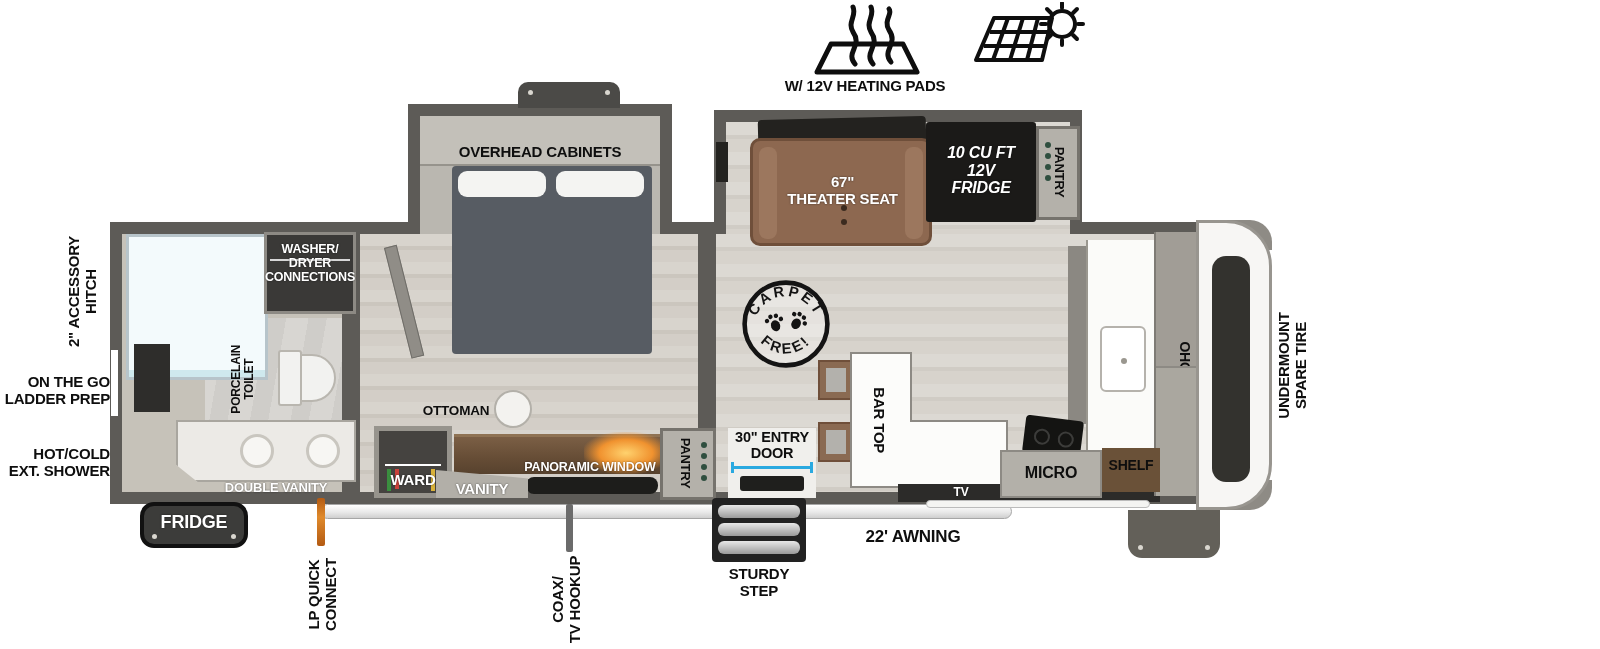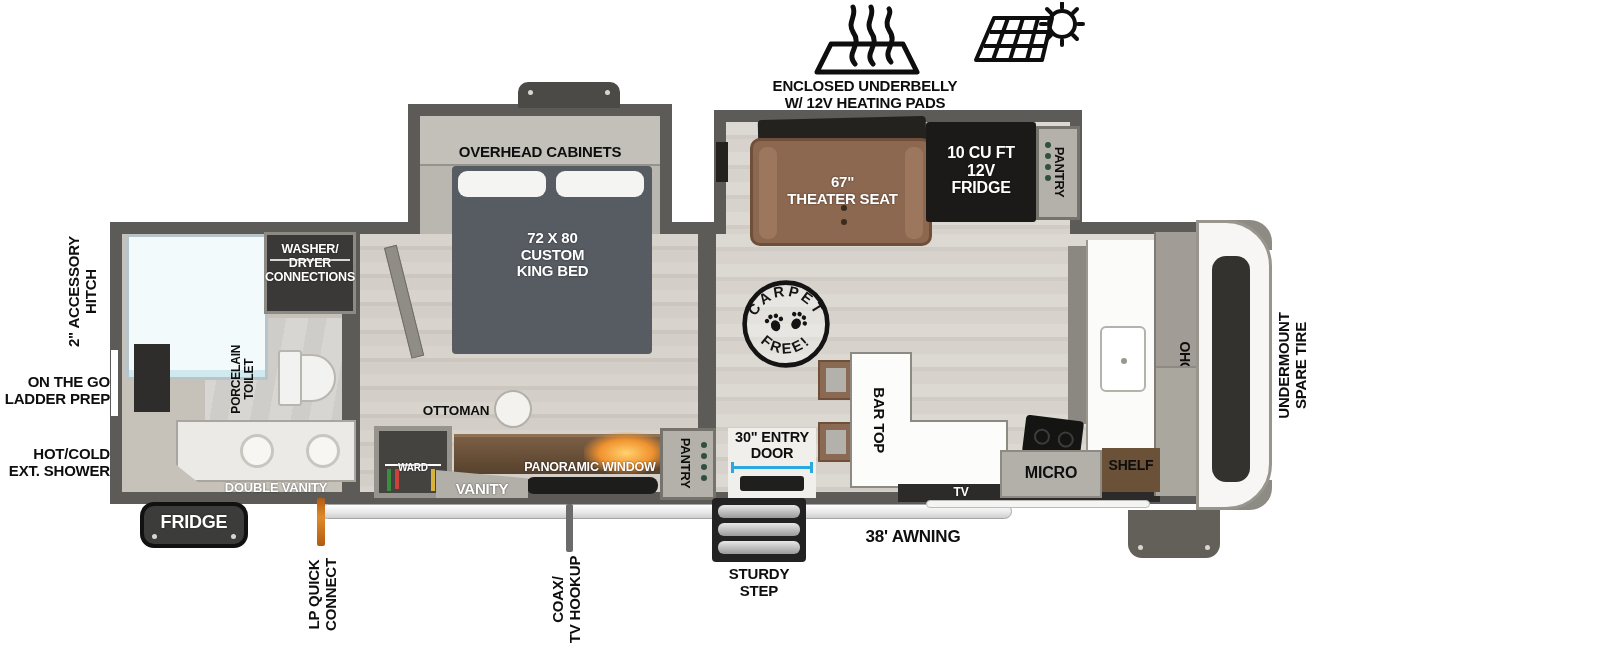--- a/index.html
+++ b/index.html
@@ -22,21 +22,20 @@
 
 <div id="plan">
 
   <svg class="a" style="left:803px;top:4px;" width="128" height="72" viewBox="0 0 128 72">
     <path d="M28,40 L100,40 L114,68 L14,68 Z" fill="none" stroke="#0e0e0e" stroke-width="5" stroke-linejoin="round"></path>
     <path d="M52,60 C42,48 60,42 50,28 C44,18 54,12 50,3" fill="none" stroke="#0e0e0e" stroke-width="5" stroke-linecap="round"></path>
     <path d="M70,60 C60,48 78,42 68,28 C62,18 72,12 68,3" fill="none" stroke="#0e0e0e" stroke-width="5" stroke-linecap="round"></path>
     <path d="M88,58 C78,46 96,40 86,26 C80,16 90,10 86,5" fill="none" stroke="#0e0e0e" stroke-width="5" stroke-linecap="round"></path>
   </svg>
   <div class="lbl" style="left:715px;top:78px;width:300px;font-size:15px;">
-    <div>ENCLOSED UNDERBELLY</div>
     <div>W/ 12V HEATING PADS</div>
   </div>
 
   <svg class="a" style="left:968px;top:2px;" width="120" height="64" viewBox="0 0 120 64">
     <circle cx="94" cy="22" r="13" fill="#ffffff" stroke="#0e0e0e" stroke-width="4"></circle>
     <g stroke="#0e0e0e" stroke-width="4" stroke-linecap="round">
       <line x1="94" y1="1" x2="94" y2="6"></line>
         <line x1="94" y1="38" x2="94" y2="43"></line>
       <line x1="73" y1="22" x2="78" y2="22"></line>
         <line x1="110" y1="22" x2="115" y2="22"></line>
@@ -91,40 +90,35 @@
   <div class="a" style="left:240px;top:434px;width:34px;height:34px;border-radius:50%;background:#f7f6f3;border:3px solid #c9c6bf;box-sizing:border-box;"></div>
   <div class="a" style="left:306px;top:434px;width:34px;height:34px;border-radius:50%;background:#f7f6f3;border:3px solid #c9c6bf;box-sizing:border-box;"></div>
   <div class="lbl white" style="left:196px;top:481px;width:160px;font-size:13px;">DOUBLE VANITY</div>
 
   <div class="a" style="left:420px;top:116px;width:240px;height:50px;background:#c3c0b9;border-bottom:2px solid #96938c;box-sizing:border-box;"></div>
   <div class="lbl" style="left:424px;top:132px;width:232px;font-size:15px;margin-top:12px;">OVERHEAD CABINETS</div>
 
   <div class="a" style="left:452px;top:166px;width:200px;height:188px;background:#575c63;border-radius:4px;"></div>
   <div class="a" style="left:458px;top:171px;width:88px;height:26px;background:#f4f4f2;border-radius:9px;"></div>
   <div class="a" style="left:556px;top:171px;width:88px;height:26px;background:#f4f4f2;border-radius:9px;"></div>
-  <div class="lbl white" style="left:470px;top:230px;width:165px;font-size:15px;">
-    <div>72 X 80</div>
-    <div>CUSTOM</div>
-    <div>KING BED</div>
-  </div>
 
   <div class="a" style="left:518px;top:82px;width:102px;height:26px;background:#4b4a47;border-radius:10px 10px 0 0;">
     <span class="screw" style="left:10px;top:8px;"></span>
       <span class="screw" style="right:10px;top:8px;"></span>
   </div>
 
   <div class="a" style="left:384px;top:248px;width:11px;height:112px;background:#908d87;border:1px solid #6f6d68;transform:rotate(-14deg);transform-origin:top left;"></div>
 
   <div class="a" style="left:374px;top:426px;width:78px;height:72px;background:#454340;border:5px solid #97948d;box-sizing:border-box;">
     <div class="a" style="left:6px;top:33px;width:56px;height:2px;background:#fff;"></div>
     <div class="a" style="left:8px;top:38px;width:4px;height:22px;background:#3a8f3f;"></div>
     <div class="a" style="left:16px;top:38px;width:4px;height:20px;background:#c9423b;"></div>
     <div class="a" style="left:52px;top:38px;width:4px;height:22px;background:#d9b23a;"></div>
   </div>
-  <div class="lbl white" style="left:378px;top:462px;width:70px;font-size:10px;">WARD</div>
+  <div class="lbl white" style="left:378px;top:472px;width:70px;font-size:15px;">WARD</div>
 
   <div class="a" style="left:494px;top:390px;width:38px;height:38px;border-radius:50%;background:#f3f2ef;border:2px solid #b3b0a9;box-sizing:border-box;"></div>
   <div class="lbl" style="left:406px;top:404px;width:100px;font-size:13.5px;">OTTOMAN</div>
 
   <div class="a" style="left:454px;top:434px;width:208px;height:40px;background:linear-gradient(180deg,#7b5f45 0,#654c35 60%,#57422e 100%);border-top:3px solid #8f7354;box-sizing:border-box;"></div>
   <div class="a" style="left:584px;top:432px;width:84px;height:42px;background:radial-gradient(ellipse at center,#ffd26e 0,#f0922f 45%,rgba(240,146,47,0) 75%);"></div>
   <div class="lbl white" style="left:510px;top:461px;width:160px;font-size:12.5px;">PANORAMIC WINDOW</div>
   <div class="a" style="left:526px;top:477px;width:132px;height:17px;background:#1d1d1b;border-radius:8px;"></div>
   <div class="a" style="left:436px;top:470px;width:92px;height:28px;background:#b2afa8;clip-path:polygon(0 0,100% 30%,100% 100%,0 100%);"></div>
   <div class="lbl white" style="left:444px;top:481px;width:76px;font-size:15px;">VANITY</div>
@@ -147,21 +141,21 @@
     <div class="a" style="right:6px;top:6px;width:18px;height:92px;background:#9c775e;border-radius:8px;"></div>
     <div class="a" style="left:88px;top:64px;width:6px;height:6px;border-radius:50%;background:#3c2b1f;"></div>
     <div class="a" style="left:88px;top:78px;width:6px;height:6px;border-radius:50%;background:#3c2b1f;"></div>
   </div>
   <div class="lbl white" style="left:770px;top:174px;width:145px;font-size:15px;">
     <div>67"</div>
     <div>THEATER SEAT</div>
   </div>
 
   <div class="a" style="left:926px;top:122px;width:110px;height:100px;background:#1b1a18;border-radius:3px;"></div>
-  <div class="lbl white" style="left:928px;top:144px;width:106px;font-size:16px;">
+  <div class="lbl white" style="left:928px;top:144px;width:106px;font-size:16px;font-style:italic;">
     <div>10 CU FT</div>
     <div>12V</div>
     <div>FRIDGE</div>
   </div>
 
   <div class="a" style="left:1036px;top:126px;width:44px;height:94px;background:#b4b1aa;border:3px solid #76736d;box-sizing:border-box;">
     <div class="dotscol a" style="left:4px;top:8px;width:10px;">
         <span></span>
         <span></span>
         <span></span>
@@ -290,15 +284,15 @@
   <div class="a" style="left:712px;top:498px;width:94px;height:64px;background:#222;border-radius:4px;">
     <div class="a" style="left:6px;top:7px;width:82px;height:13px;background:linear-gradient(180deg,#e8e8e8,#9a9a9a);border-radius:6px;"></div>
     <div class="a" style="left:6px;top:25px;width:82px;height:13px;background:linear-gradient(180deg,#e8e8e8,#9a9a9a);border-radius:6px;"></div>
     <div class="a" style="left:6px;top:43px;width:82px;height:13px;background:linear-gradient(180deg,#e8e8e8,#9a9a9a);border-radius:6px;"></div>
   </div>
   <div class="lbl" style="left:704px;top:566px;width:110px;font-size:15px;">
     <div>STURDY</div>
     <div>STEP</div>
   </div>
 
-  <div class="lbl" style="left:838px;top:528px;width:150px;font-size:17px;">38' AWNING</div>
+  <div class="lbl" style="left:838px;top:528px;width:150px;font-size:17px;">22' AWNING</div>
 
 </div>
 
 </body></html>

